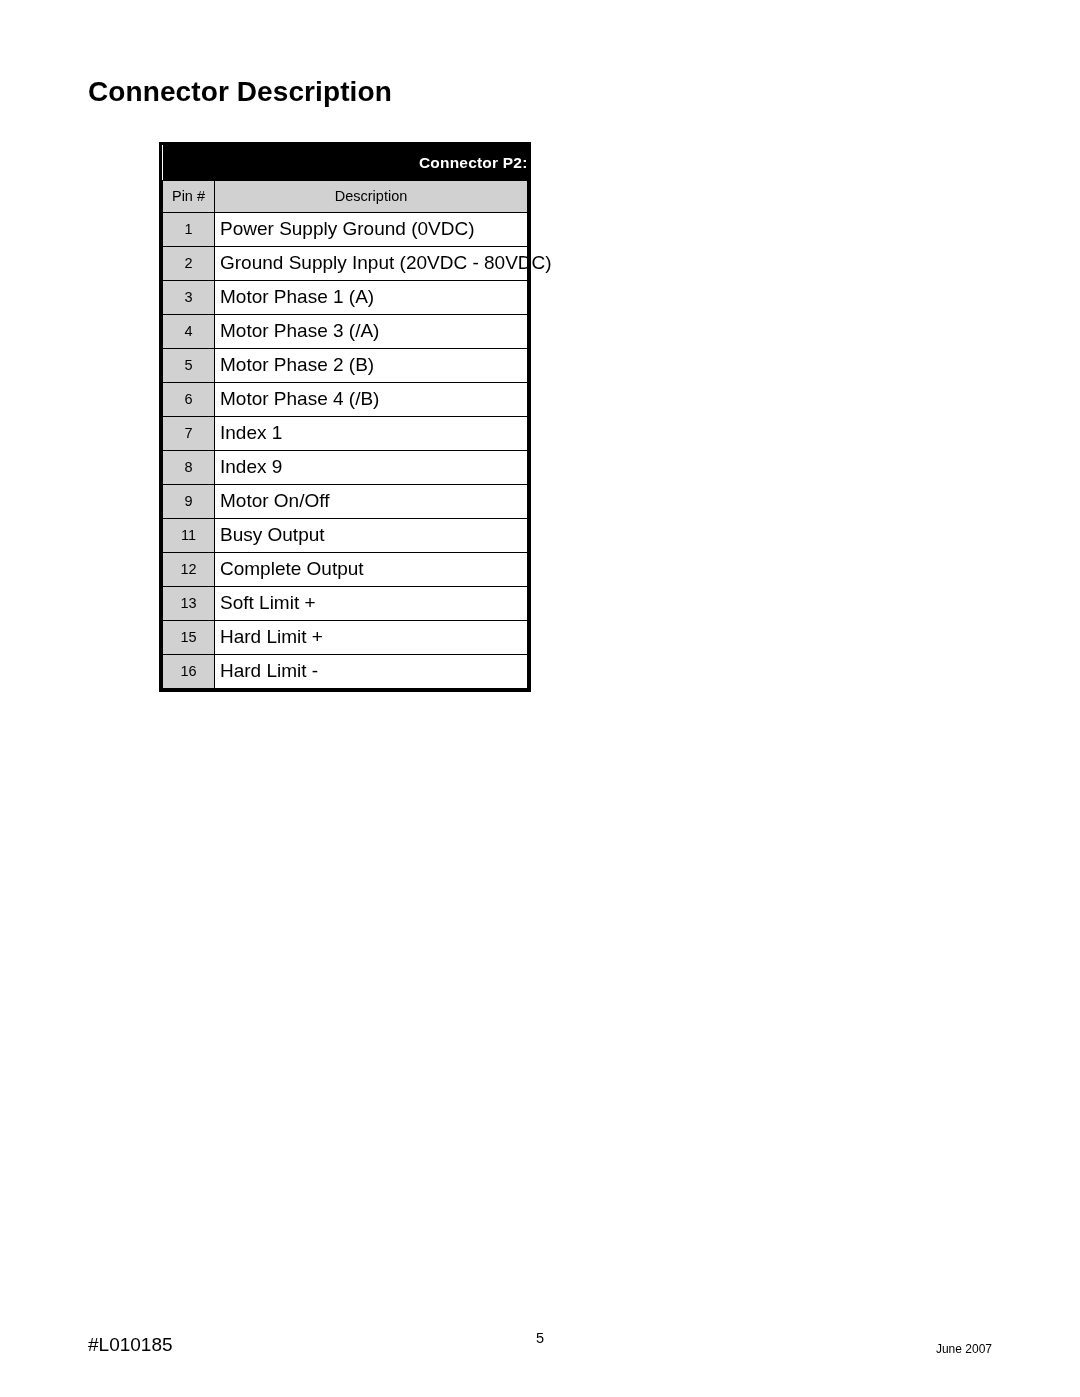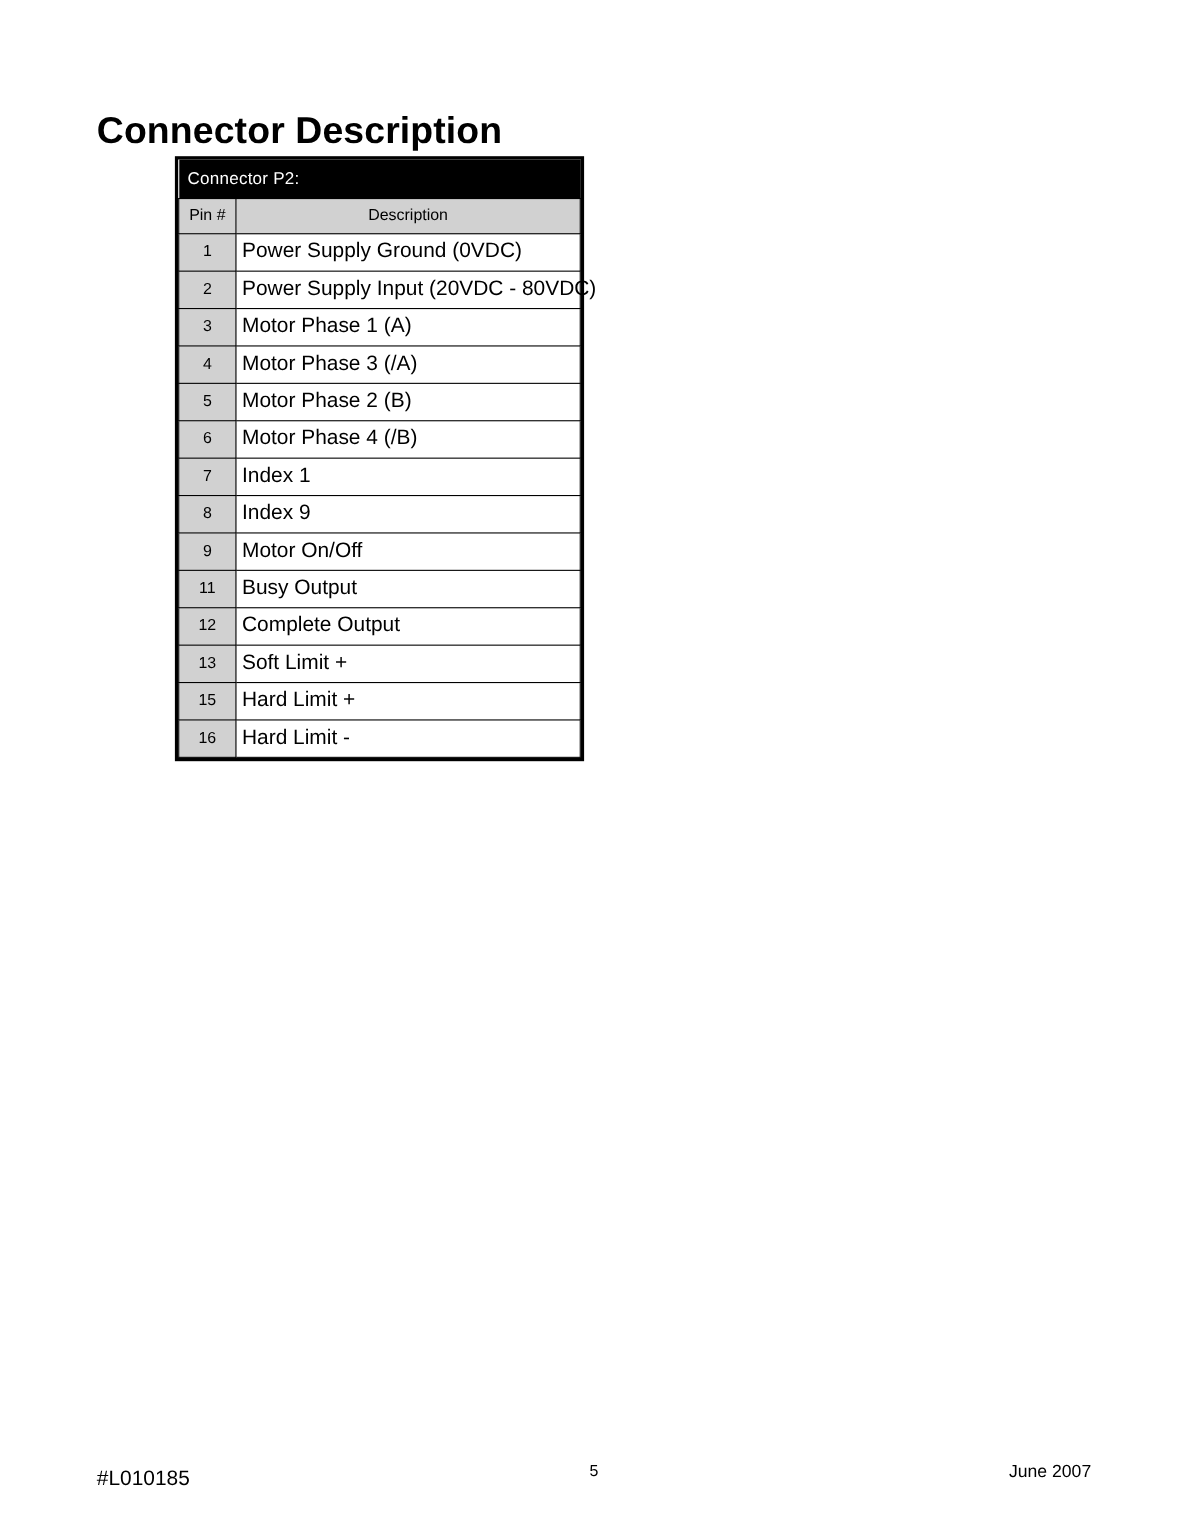--- a/index.html
+++ b/index.html
@@ -20,22 +20,22 @@
   .page {
     position: absolute;
     inset: 0;
     background: #ffffff;
   }
 
   
   .page-title {
     position: absolute;
     left: 88px;
-    top: 100px;
-    font-size: 34px;
+    top: 76px;
+    font-size: 28px;
     font-weight: bold;
     letter-spacing: 0.1px;
     color: #000000;
     white-space: nowrap;
   }
 
   
   .table-wrap {
     position: absolute;
     left: 159px;
@@ -52,22 +52,22 @@
     table-layout: fixed;
   }
 
   table.connector-table col.col-pin { width: 52px; }
 
   
   .banner-cell {
     background: #000000;
     color: #ffffff;
     font-size: 15.5px;
-    font-weight: normal;
-    text-align: left;
+    font-weight: bold;
+    text-align: right;
     padding: 8px 0 8px 8px;
     height: 19px;
     letter-spacing: 0.2px;
     border: none;
   }
 
   
   .col-head {
     background: #d1d1d1;
     font-size: 14.5px;
@@ -117,22 +117,22 @@
     position: absolute;
     left: 0;
     right: 0;
     top: 0;
     text-align: center;
     font-size: 14.5px;
   }
   .footer-right {
     position: absolute;
     right: 0;
-    top: 0;
-    font-size: 16px;
+    top: 12px;
+    font-size: 12px;
     white-space: nowrap;
   }
 </style>
 </head>
 <body>
 
 <div class="page">
 
   <div class="page-title">Connector Description</div>
 
@@ -151,21 +151,21 @@
           <th class="col-head">Description</th>
         </tr>
       </thead>
       <tbody id="table-body">
           <tr>
             <td class="pin-cell">1</td>
             <td class="desc-cell">Power Supply Ground (0VDC)</td>
           </tr>
           <tr>
             <td class="pin-cell">2</td>
-            <td class="desc-cell">Power Supply Input (20VDC - 80VDC)</td>
+            <td class="desc-cell">Ground Supply Input (20VDC - 80VDC)</td>
           </tr>
           <tr>
             <td class="pin-cell">3</td>
             <td class="desc-cell">Motor Phase 1 (A)</td>
           </tr>
           <tr>
             <td class="pin-cell">4</td>
             <td class="desc-cell">Motor Phase 3 (/A)</td>
           </tr>
           <tr>

